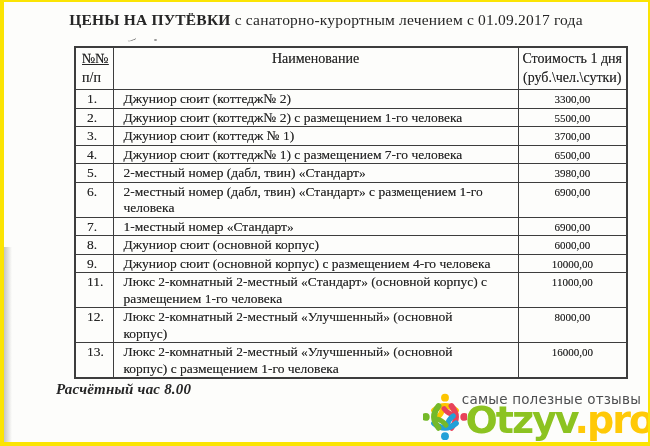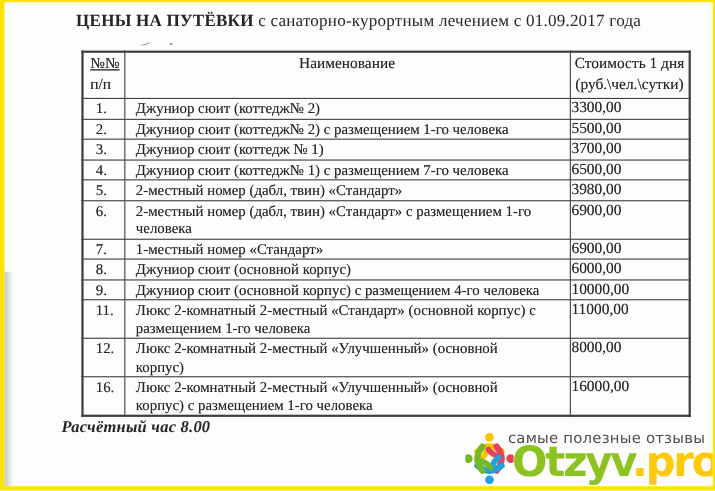--- a/index.html
+++ b/index.html
@@ -32,21 +32,21 @@
   table.price th,table.price td{border:1px solid var(--border);
               vertical-align:top;color:var(--ink);
               text-shadow:0 0 .4px rgba(40,40,40,.55);}
   thead th{font-weight:normal;height:40px;font-size:14px;line-height:19px;padding:1px 0 0 0;}
   th.h-num{text-align:left;padding-left:6px;}
   th.h-num .u{text-decoration:underline;}
   th.h-name,th.h-price{text-align:center;}
   tbody td{font-size:13.5px;line-height:16.5px;padding-top:1px;padding-bottom:0;}
   td.c-num{padding-left:11px;}
   td.c-name{white-space:pre-line;padding-left:10px;padding-right:4px;}
-  td.c-price{text-align:left;font-size:14px;}
+  td.c-price{text-align:center;font-size:11px;}
 
   .footnote{position:absolute;left:52px;top:379px;
             font-weight:bold;font-style:italic;font-size:15px;letter-spacing:.2px;}
 
   
   .edge-shadow{position:absolute;left:0;top:245px;width:8px;height:195px;
       background:linear-gradient(to right,rgba(110,110,104,.38),rgba(110,110,104,0));}
   .mark-check{position:absolute;left:123px;top:33px;width:9px;height:5px;
       border-bottom:1.6px solid #4c4c4c;transform:rotate(-18deg);opacity:.65;border-radius:40%;}
   .mark-dot{position:absolute;left:150px;top:37px;width:3px;height:2px;
@@ -160,21 +160,21 @@
       </tr>
 
       <tr>
         <td class="c-num">12.</td>
         <td class="c-name">Люкс 2-комнатный 2-местный «Улучшенный» (основной
 корпус)</td>
         <td class="c-price">8000,00</td>
       </tr>
 
       <tr>
-        <td class="c-num">16.</td>
+        <td class="c-num">13.</td>
         <td class="c-name">Люкс 2-комнатный 2-местный «Улучшенный» (основной
 корпус) с размещением 1-го человека</td>
         <td class="c-price">16000,00</td>
       </tr>
     </tbody>
     </table>
 
     <div class="footnote">Расчётный час 8.00</div>
 
     <div class="edge-shadow"></div>

